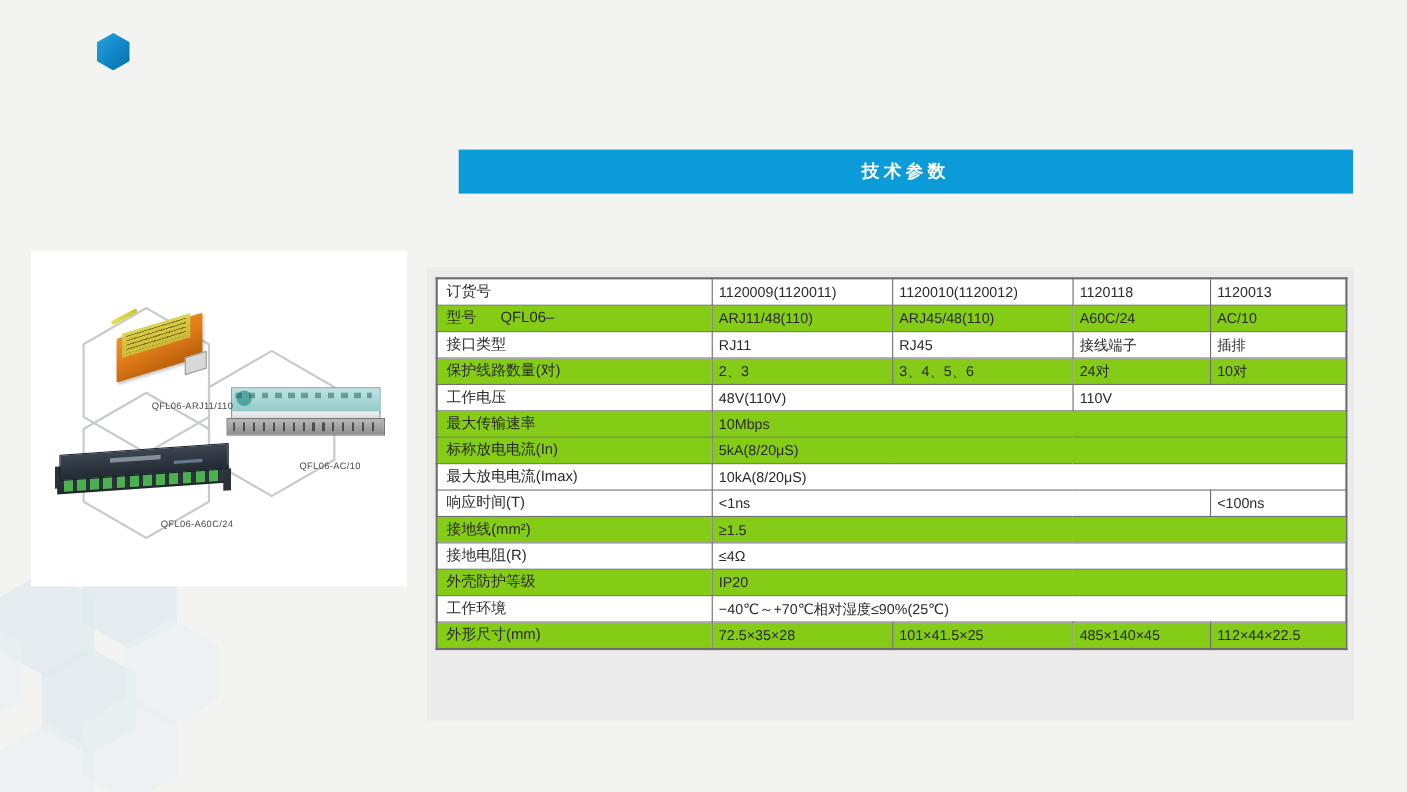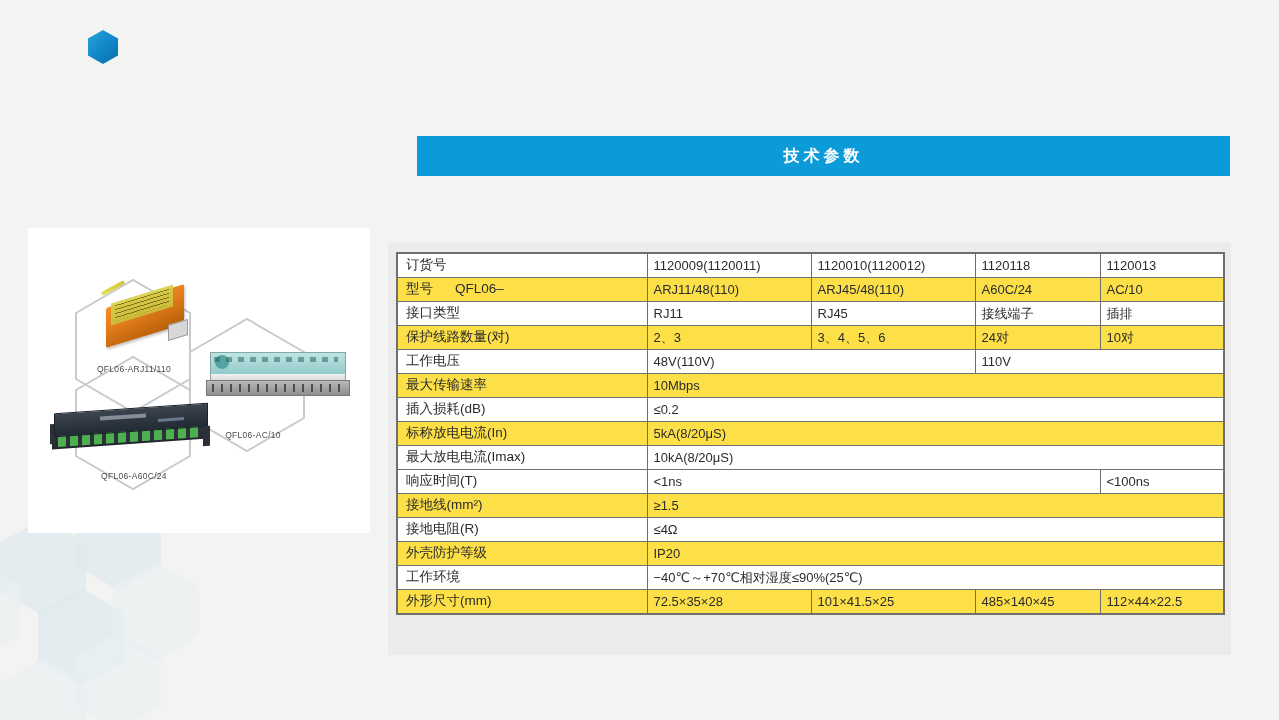--- a/index.html
+++ b/index.html
@@ -41,21 +41,21 @@
   
   #product-panel{
     position:absolute;left:28px;top:228px;width:342px;height:305px;
     background:#ffffff;
   }
   
   #hexes{position:absolute;left:0;top:0;width:342px;height:305px;}
 
   .prod-label{
     position:absolute;font-size:8.5px;color:#4a4a4a;letter-spacing:.3px;
-    white-space:nowrap;text-align:center;
+    white-space:nowrap;text-align:right;padding-left:20px;
   }
 
   
   .prod{position:absolute;}
   
   #prod-arj{left:70px;top:48px;width:96px;height:74px;transform:rotate(0deg);}
   #prod-arj .body{position:absolute;left:8px;top:20px;width:78px;height:40px;
      background:linear-gradient(170deg,#f0932b 0%,#e07b18 45%,#b35d0a 100%);
      transform:skewY(-17deg);border-radius:2px;
      box-shadow:1px 2px 3px rgba(0,0,0,.25);}
@@ -121,21 +121,21 @@
     font-size:13px;color:#2b2b2b;
     height:23px;line-height:1.05;
     padding:0 6px;
     text-align:left;
     white-space:nowrap;
     overflow:hidden;
   }
   #spec-table td.lbl{
     text-align:left;padding-left:8px;font-size:13.5px;
   }
-  #spec-table tr.alt td{background:#fde047;}
+  #spec-table tr.alt td{background:#84cc16;}
   #spec-table tr.norm td{background:#ffffff;}
   .colw1{width:250px;}
   .colw2{width:164px;}
   .colw3{width:164px;}
   .colw4{width:125px;}
   .colw5{width:124px;}
   .model-code{margin-left:22px;}
 </style>
 </head>
 <body>
@@ -184,21 +184,21 @@
     <div class="ear-l"></div>
       <div class="base"></div>
       <div class="ports"></div>
     <div class="face"></div>
       <div class="lbl"></div>
       <div class="lbl2"></div>
       <div class="ear-r"></div>
   </div>
 
   <div class="prod-label" style="left:48px;top:136px;width:116px;">QFL06-ARJ11/110</div>
-  <div class="prod-label" style="left:170px;top:202px;width:110px;">QFL06-AC/10</div>
+  <div class="prod-label" style="left:170px;top:190px;width:110px;">QFL06-AC/10</div>
   <div class="prod-label" style="left:48px;top:243px;width:116px;">QFL06-A60C/24</div>
 </div>
 
 <div id="table-frame">
   <table id="spec-table">
     <colgroup>
       <col class="colw1">
         <col class="colw2">
         <col class="colw3">
         <col class="colw4">
@@ -235,24 +235,20 @@
         </tr>
         <tr class="norm">
           <td class="lbl">工作电压</td>
           <td colspan="2">48V(110V)</td>
           <td colspan="2">110V</td>
         </tr>
         <tr class="alt">
           <td class="lbl">最大传输速率</td>
           <td colspan="4">10Mbps</td>
         </tr>
-        <tr class="norm">
-          <td class="lbl">插入损耗(dB)</td>
-          <td colspan="4">≤0.2</td>
-        </tr>
         <tr class="alt">
           <td class="lbl">标称放电电流(In)</td>
           <td colspan="4">5kA(8/20μS)</td>
         </tr>
         <tr class="norm">
           <td class="lbl">最大放电电流(Imax)</td>
           <td colspan="4">10kA(8/20μS)</td>
         </tr>
         <tr class="norm">
           <td class="lbl">响应时间(T)</td>

